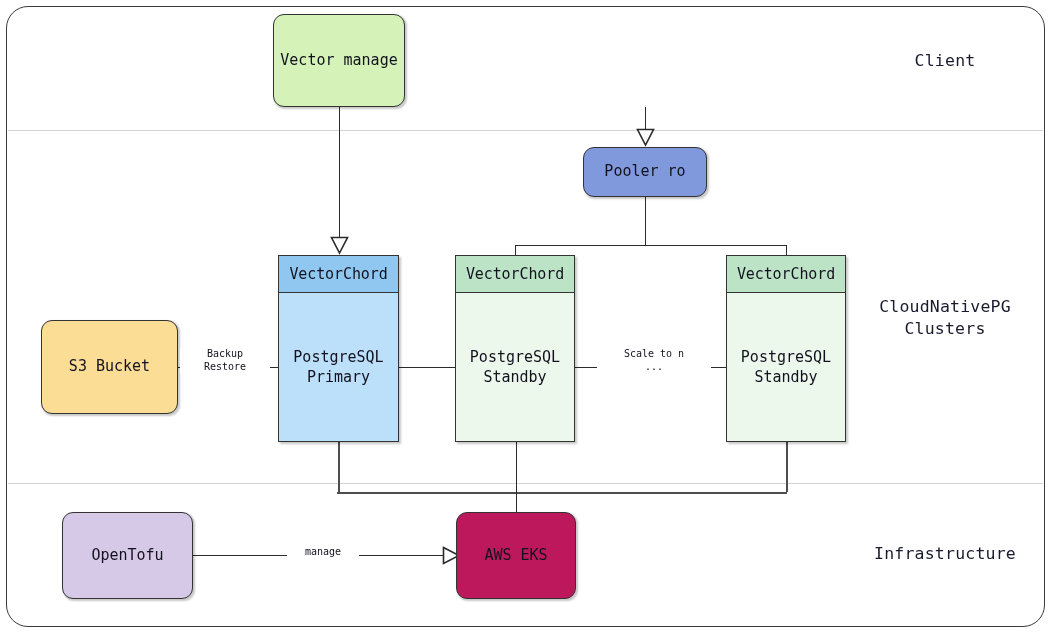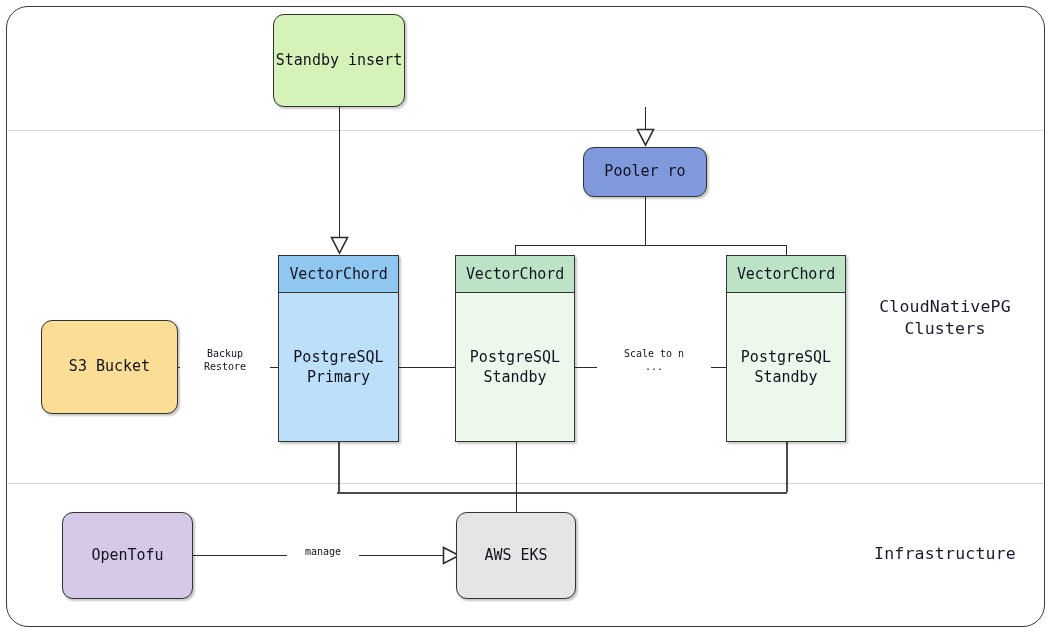--- a/index.html
+++ b/index.html
@@ -128,20 +128,21 @@
 </head>
 <body>
 
 <div id="canvas">
 
   <div class="frame"></div>
 
   <div class="lane-divider" style="left:8px; top:130px; width:1035px;"></div>
   <div class="lane-divider" style="left:8px; top:483px; width:1035px;"></div>
 
+  <div class="lane-title" style="left:845px; top:50px; width:200px;">Client</div>
   <div class="lane-title" style="left:845px; top:296px; width:200px;">CloudNativePG
 Clusters</div>
   <div class="lane-title" style="left:845px; top:543px; width:200px;">Infrastructure</div>
 
   <div class="conn-v" style="left:339px; top:107px; height:132px;"></div>
   <div class="arrow-down" style="left:330px; top:236px;">
     <svg width="19" height="19" viewBox="0 0 19 19">
       <polygon points="1.5,1.5 17.5,1.5 9.5,17" fill="#ffffff" stroke="#2b2b2b" stroke-width="1.6"></polygon>
     </svg>
   </div>
@@ -169,21 +170,21 @@
   <div class="conn-h thick" style="left:337px; top:492px; width:450px;"></div>
   <div class="conn-v" style="left:516px; top:441px; height:71px;"></div>
 
   <div class="conn-h" style="left:181px; top:555px; width:274px;"></div>
   <div class="arrow-right" style="position:absolute; left:442px; top:546px;">
     <svg width="19" height="19" viewBox="0 0 19 19">
       <polygon points="1.5,1.5 17,9.5 1.5,17.5" fill="#ffffff" stroke="#2b2b2b" stroke-width="1.6"></polygon>
     </svg>
   </div>
 
-  <div class="node" style="left:273px; top:14px; width:132px; height:93px; background:#d5f2b8;">Standby insert</div>
+  <div class="node" style="left:273px; top:14px; width:132px; height:93px; background:#d5f2b8;">Vector manage</div>
 
 
   <div class="node" style="left:583px; top:147px; width:124px; height:50px; background:#8099dd;">Pooler ro</div>
 
   <div class="node" style="left:41px; top:320px; width:137px; height:94px; background:#fbdd95;">S3 Bucket</div>
 
   <div class="dbnode" style="left:278px; top:255px; width:121px; height:187px; background:#bcdffa;">
     <div class="db-header" style="background:#8fc7f0;">VectorChord</div>
     <div class="db-body">PostgreSQL
 Primary</div>
@@ -196,21 +197,21 @@
   </div>
 
   <div class="dbnode" style="left:726px; top:255px; width:120px; height:187px; background:#ecf8ec;">
     <div class="db-header" style="background:#bde3c6;">VectorChord</div>
     <div class="db-body">PostgreSQL
 Standby</div>
   </div>
 
   <div class="node" style="left:62px; top:512px; width:131px; height:87px; background:#d6c9e8;">OpenTofu</div>
 
-  <div class="node" style="left:456px; top:512px; width:120px; height:87px; background:#e5e5e5;">AWS EKS</div>
+  <div class="node" style="left:456px; top:512px; width:120px; height:87px; background:#be185d;">AWS EKS</div>
 
   <div class="edge-label" style="left:180px; top:348px; width:84px;">Backup
 Restore</div>
 
   <div class="edge-label" style="left:597px; top:348px; width:108px;">Scale to n
 ...</div>
 
   <div class="edge-label" style="left:287px; top:546px; width:66px;">manage</div>
 
 </div>

